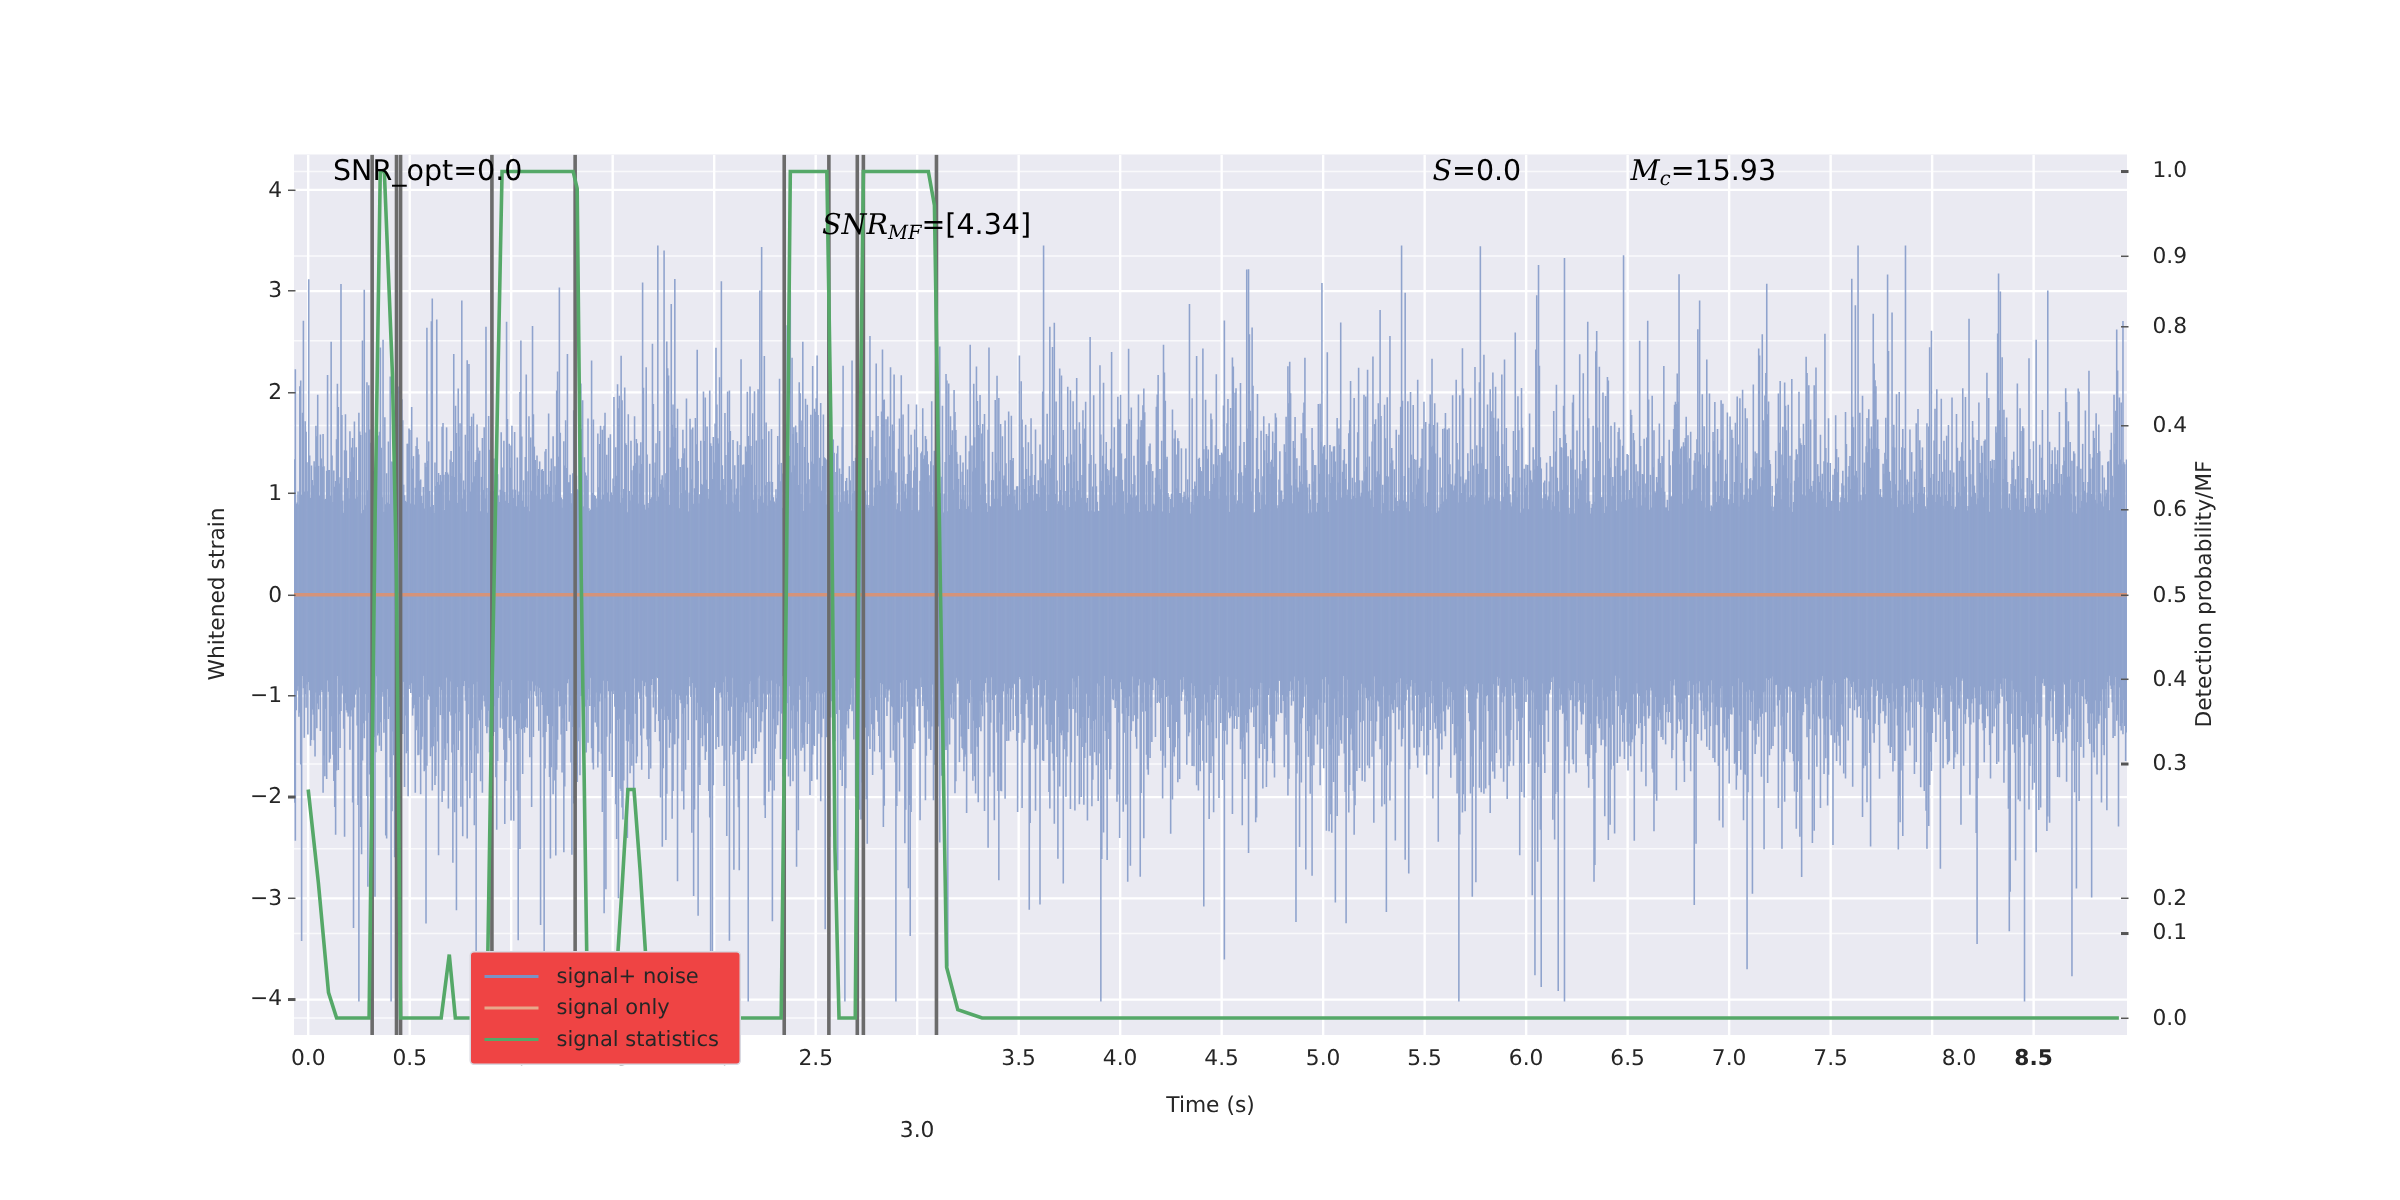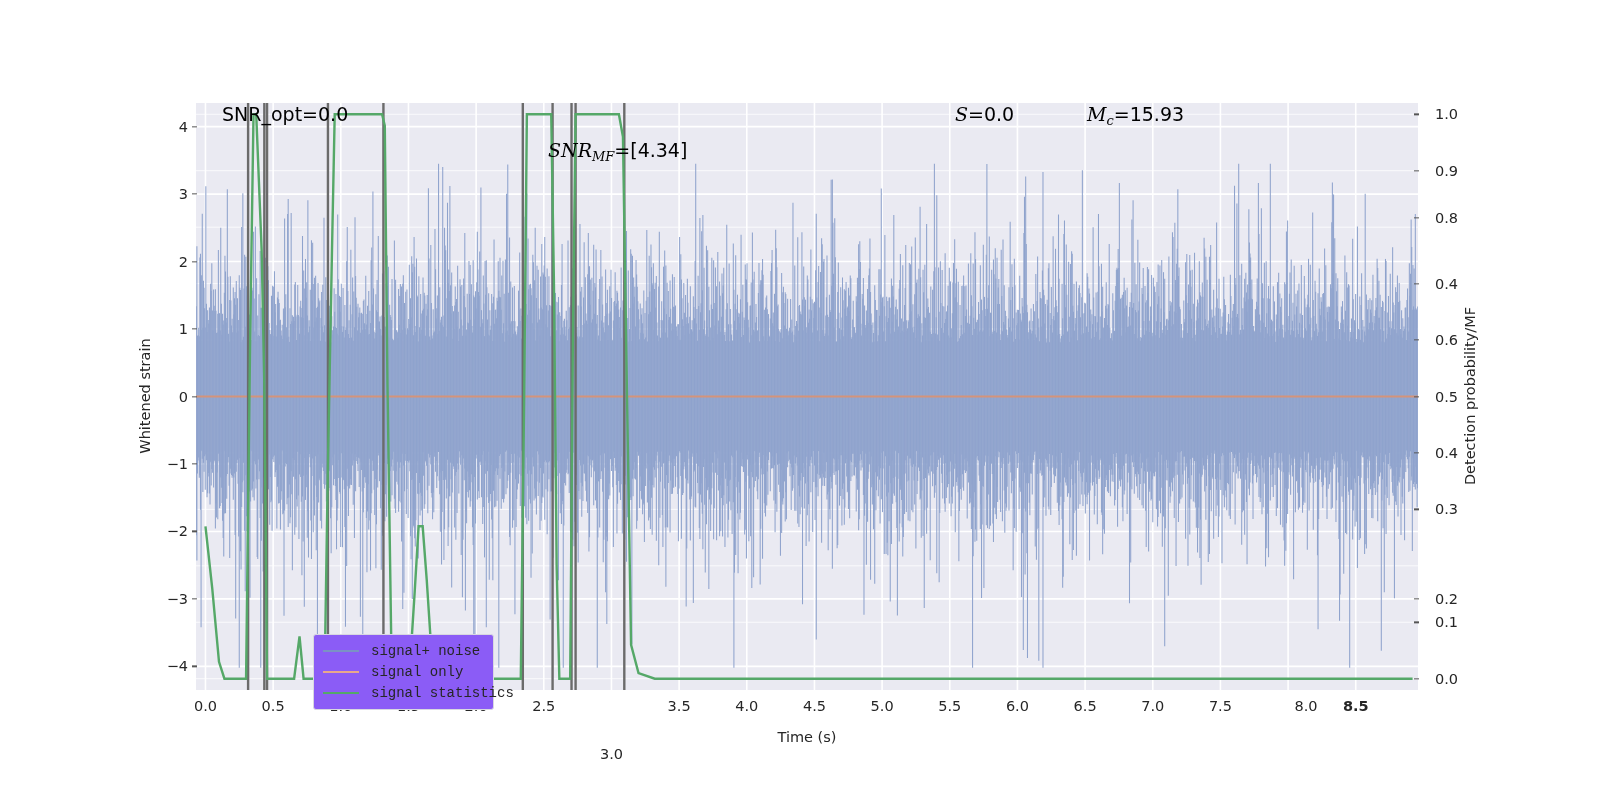--- a/index.html
+++ b/index.html
@@ -59,22 +59,22 @@
   .annot{
     position:absolute;font-size:19px;color:#000000;white-space:nowrap;
     font-family:"DejaVu Sans",sans-serif;
   }
   .annot .mi{font-style:italic;font-family:"DejaVu Serif",serif;}
   .annot .sub{font-size:13px;font-style:italic;vertical-align:-0.28em;font-family:"DejaVu Serif",serif;}
 
   
   #legend{
     position:absolute;left:313px;top:634px;width:181px;
-    background:#8b5cf6;border:1px solid #d8d8e0;border-radius:3px;
-    padding:5px 0 6px 0;box-sizing:border-box;font-family:Liberation Mono, monospace;
+    background:#ef4444;border:1px solid #d8d8e0;border-radius:3px;
+    padding:5px 0 6px 0;box-sizing:border-box;
   }
   .leg-row{display:flex;align-items:center;height:21px;padding-left:9px;}
   .leg-swatch{width:36px;height:0;border-top:2px solid #000;margin-right:12px;flex:0 0 36px;}
   .leg-text{font-size:14px;color:#262626;white-space:nowrap;}
 </style>
 </head>
 <body>
 
 <div id="root">
 

